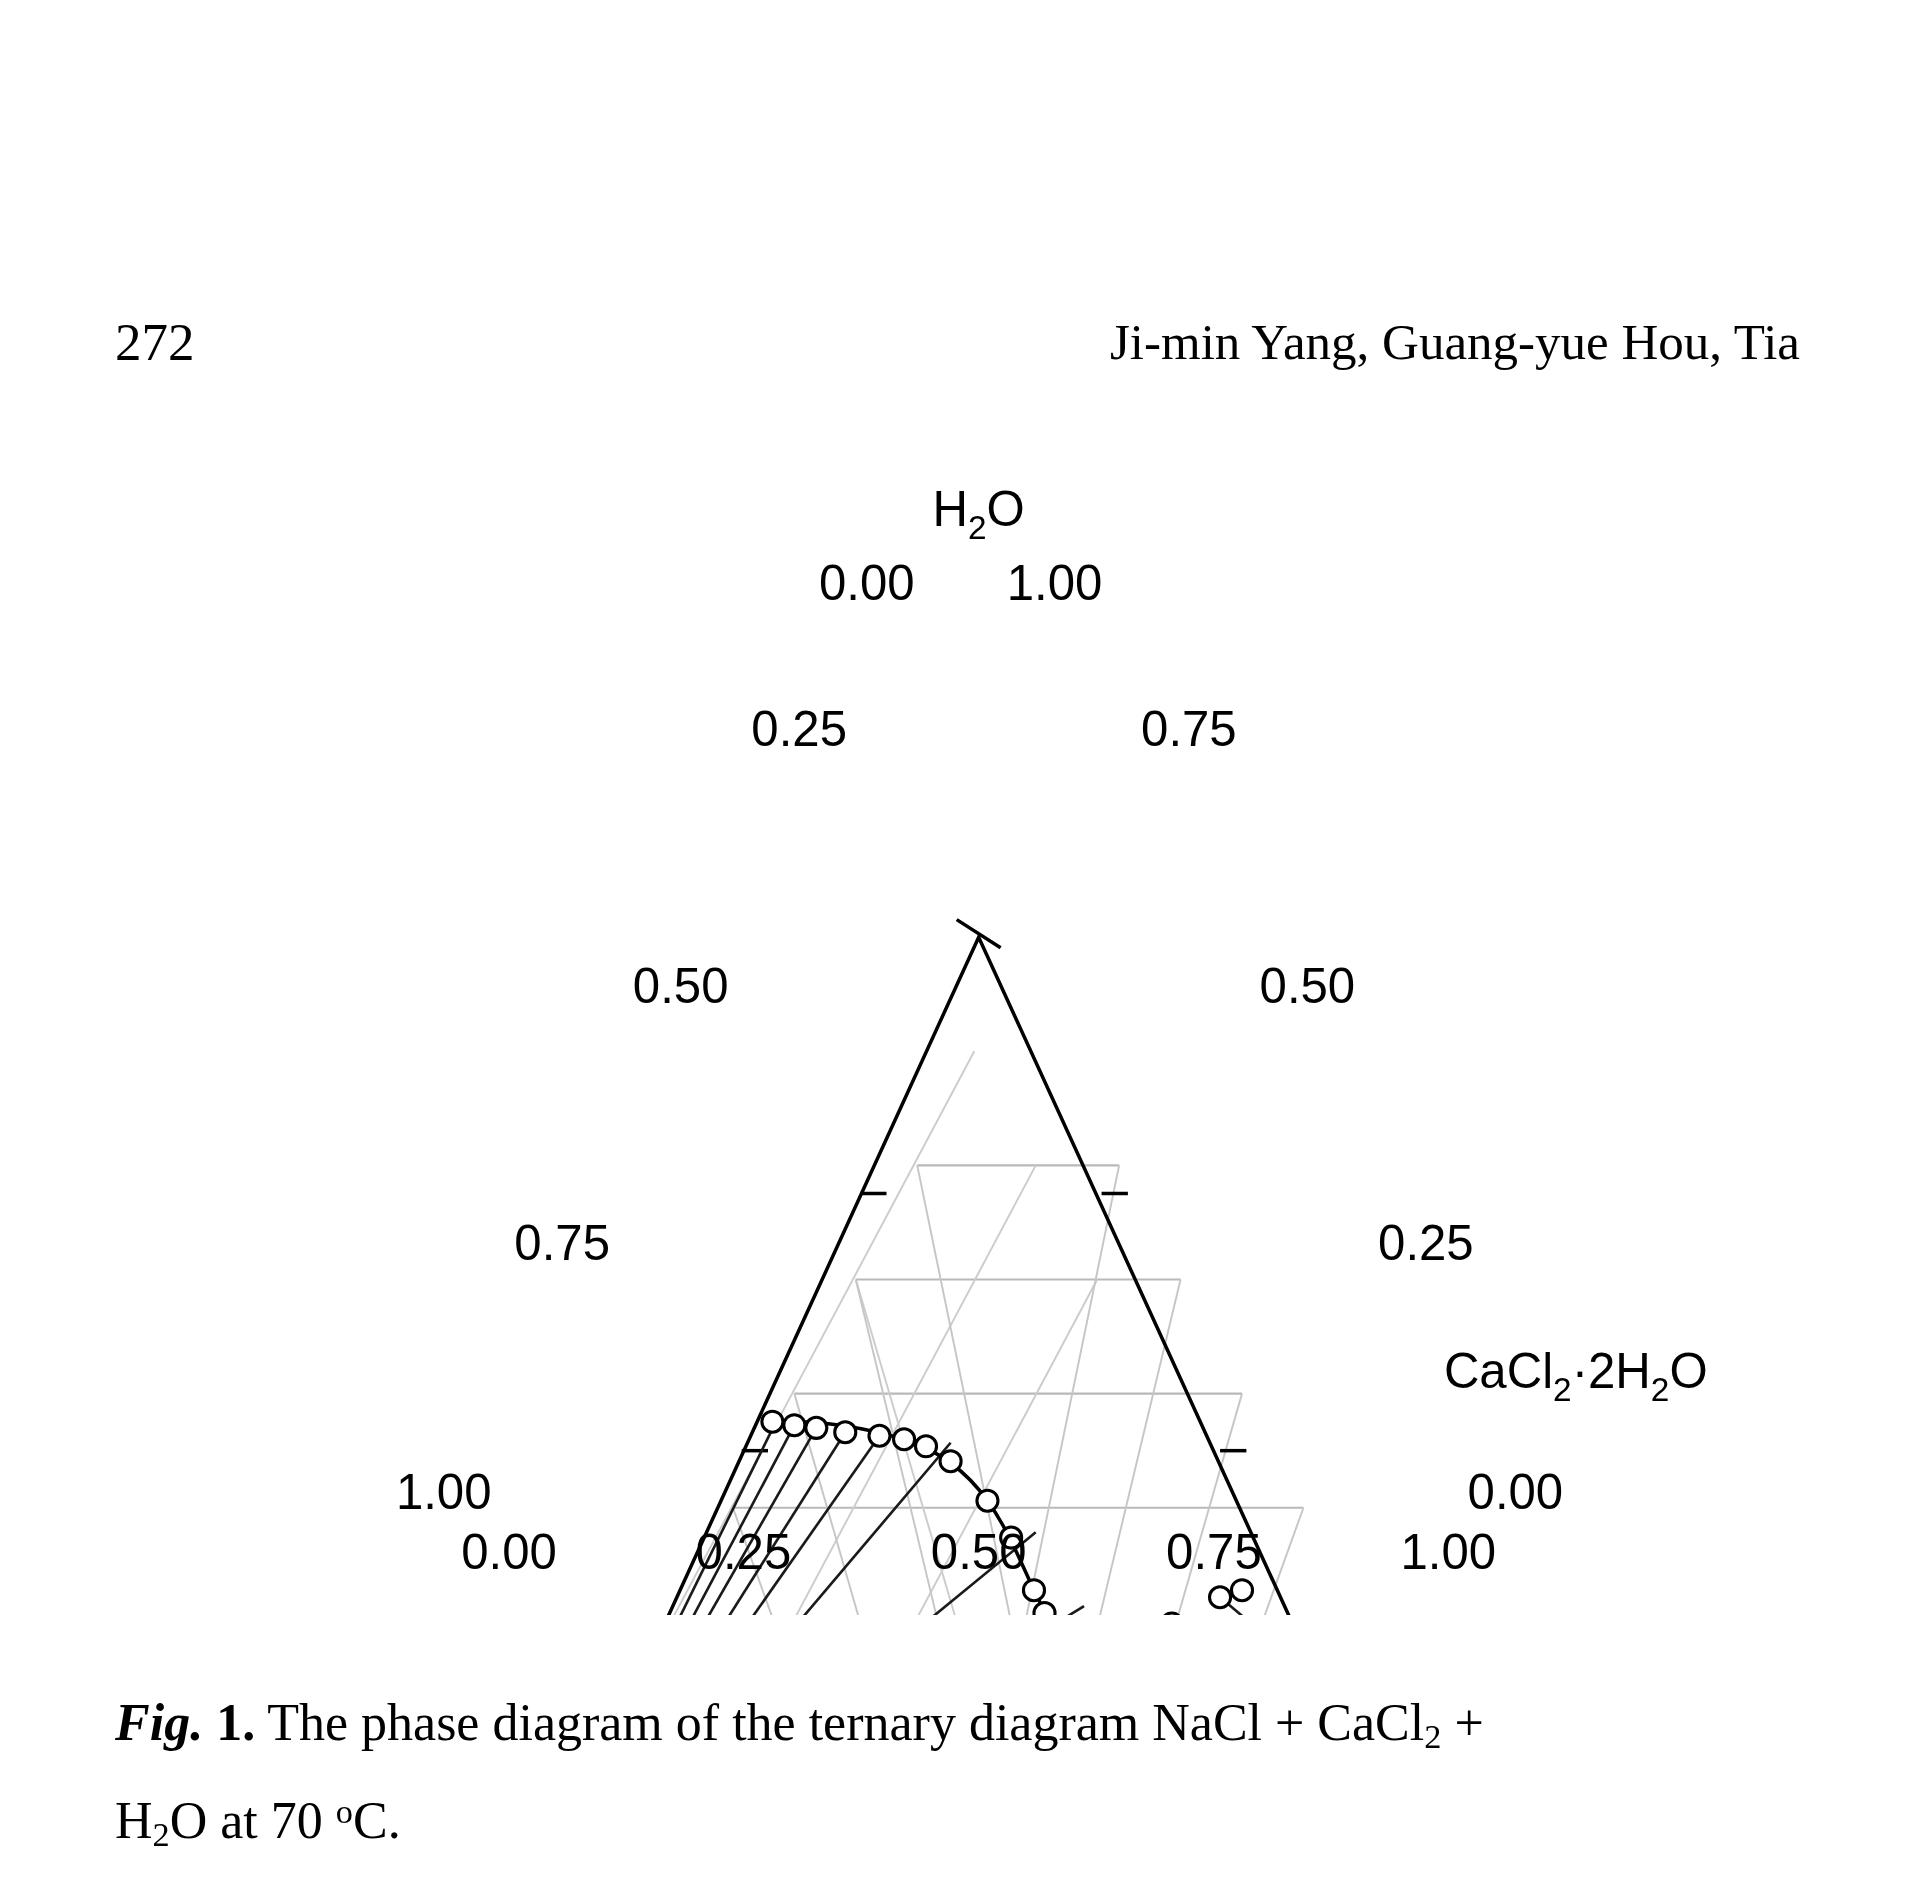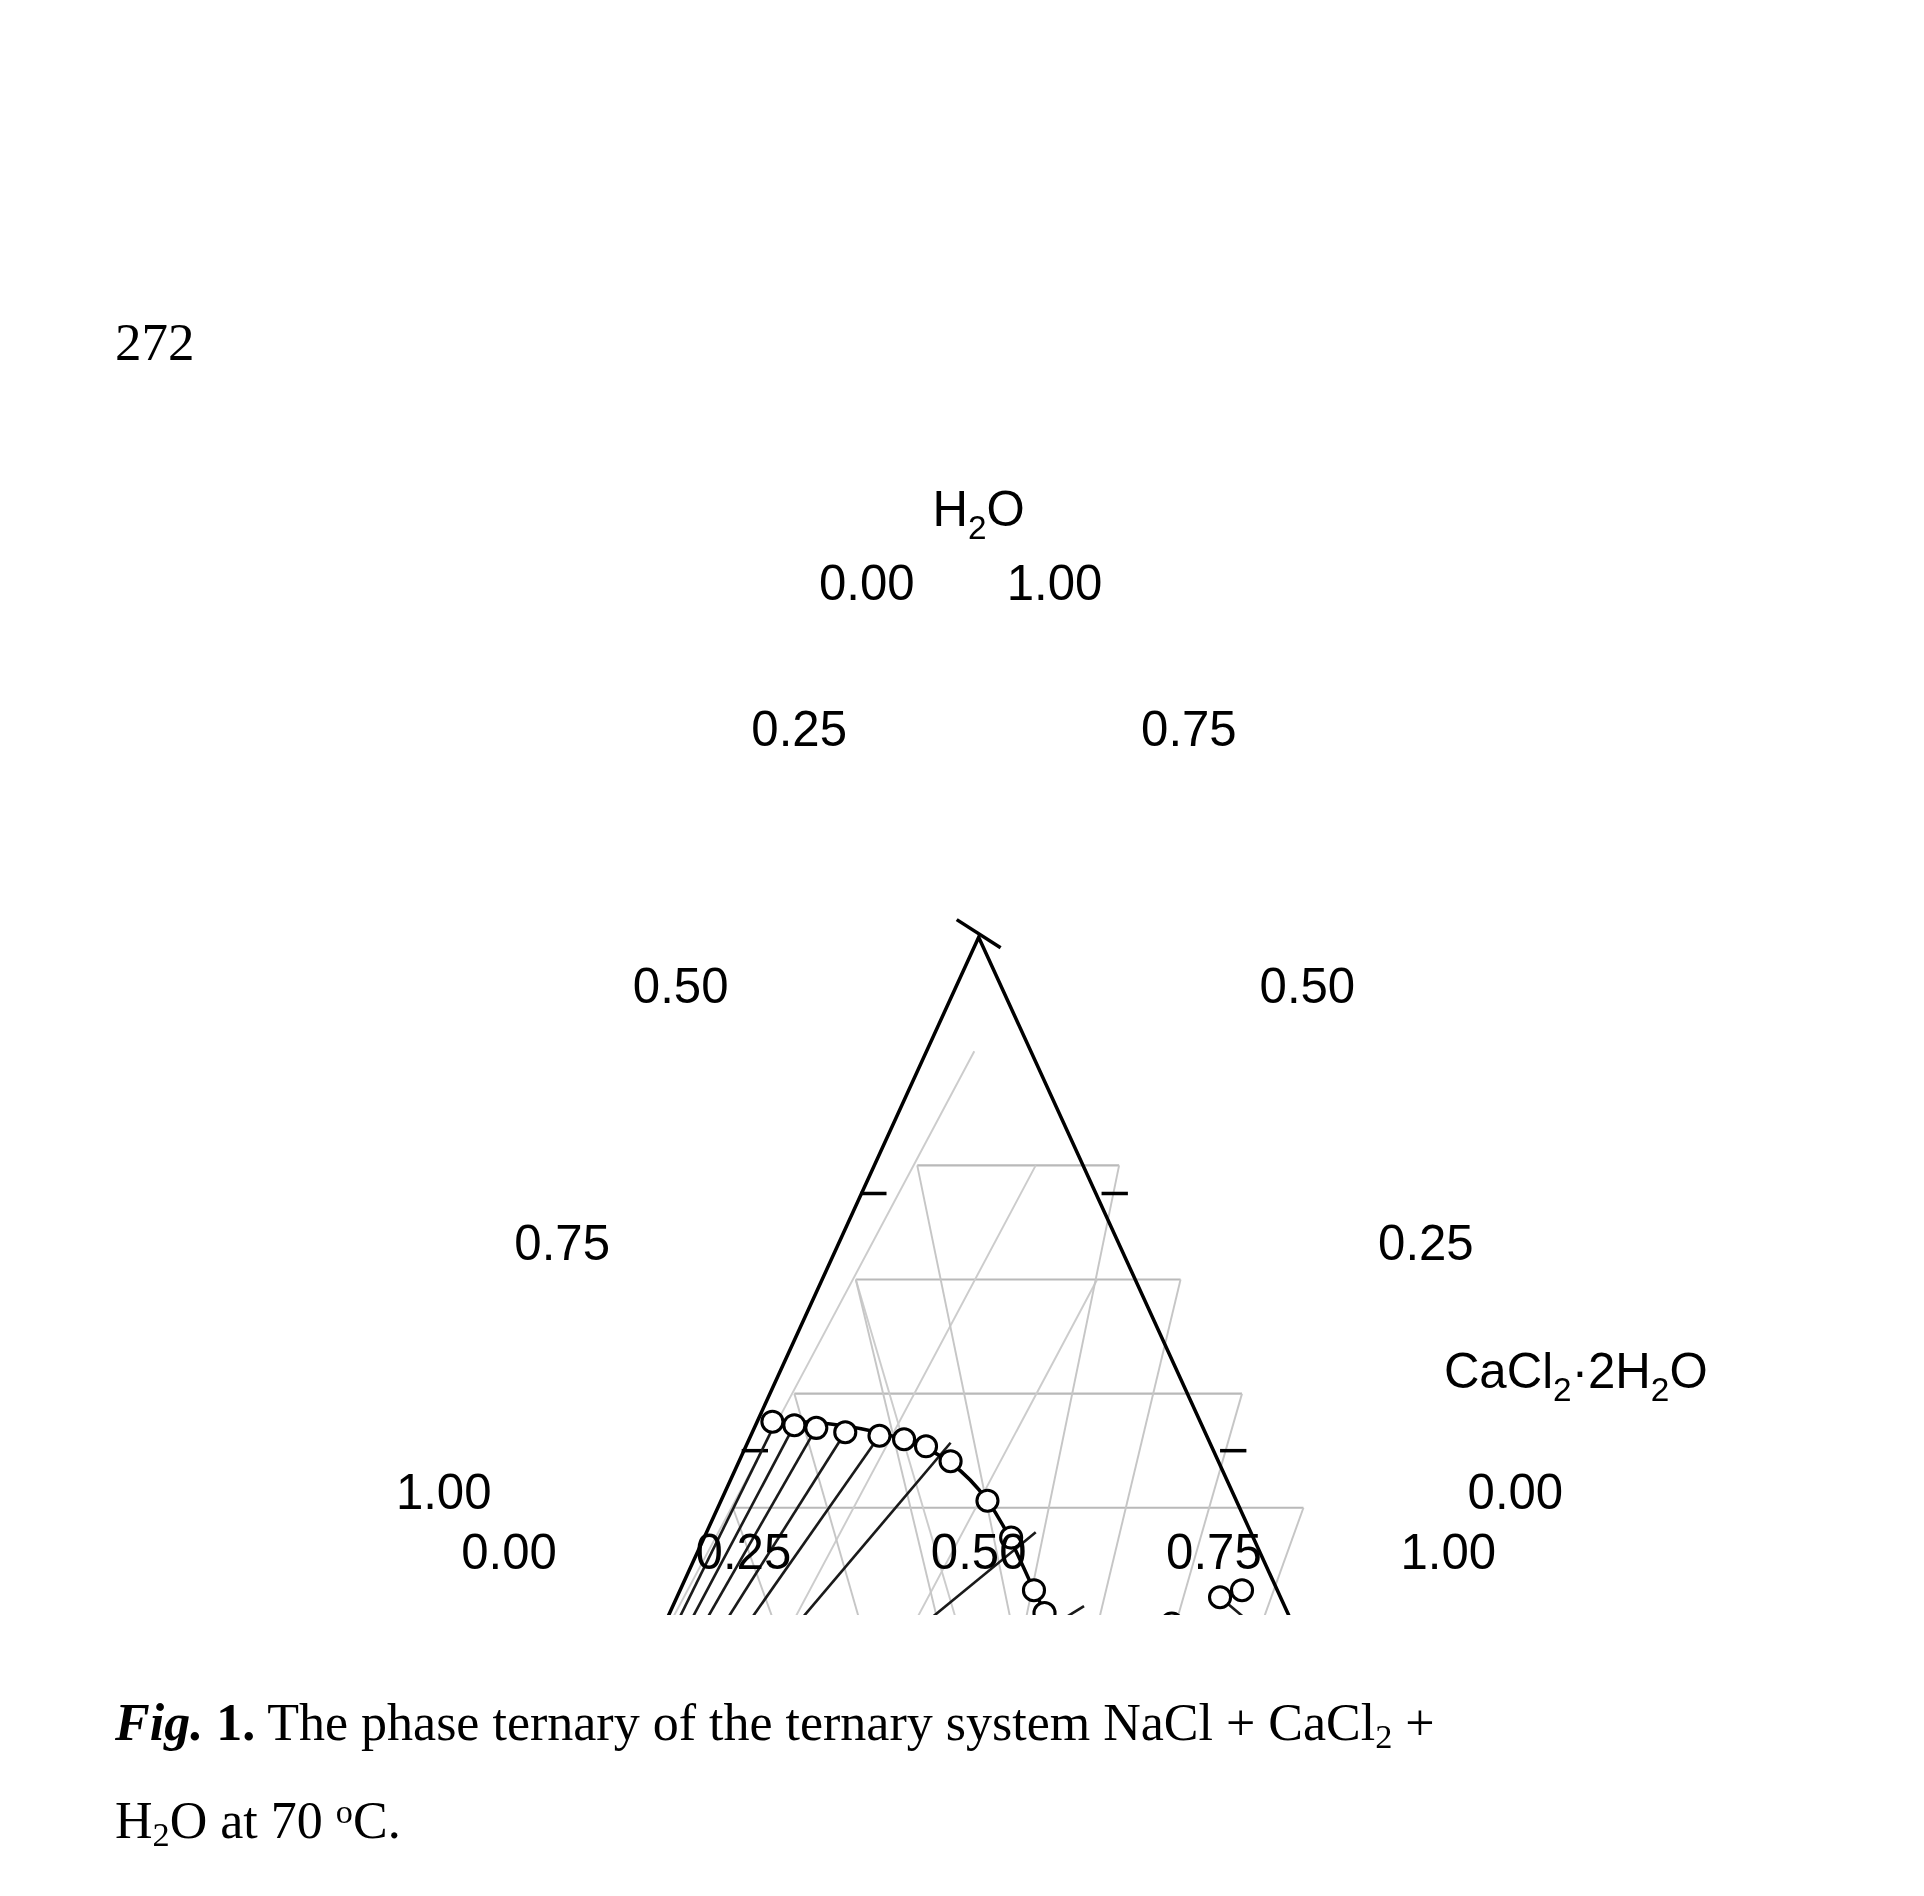--- a/index.html
+++ b/index.html
@@ -78,20 +78,21 @@
 
   .axis-label-text {
     font-family: "Liberation Sans", sans-serif;
   }
 </style>
 </head>
 <body>
 
 <div id="page-header">
   <div id="page-number">272</div>
+  <div id="running-head">Ji-min Yang, Guang-yue Hou, Tia</div>
 </div>
 
 <div id="figure">
 <svg width="1924" height="1159" viewBox="0 0 2192 1320" xmlns="http://www.w3.org/2000/svg">
 
   <g stroke="#b9b9b9" stroke-width="2.4" fill="none">
 
     <line x1="1045.0" y1="808.0" x2="1275.0" y2="808.0"></line>
     <line x1="975.0" y1="938.0" x2="1345.0" y2="938.0"></line>
     <line x1="905.0" y1="1068.0" x2="1415.0" y2="1068.0"></line>
@@ -247,16 +248,16 @@
 
     <text x="522" y="1365" text-anchor="middle">NaCl</text>
     <text x="1705" y="1365" text-anchor="middle">CaCl<tspan font-size="38" dy="14">2</tspan></text>
     <text x="1645" y="1062" text-anchor="start">CaCl<tspan font-size="38" dy="14">2</tspan><tspan dy="-14">·2H</tspan><tspan font-size="38" dy="14">2</tspan><tspan dy="-14">O</tspan></text>
   </g>
 </svg>
 </div>
 
 <div id="caption">
   <span class="figlabel">Fig.</span>
-  <span class="figno">1.</span><span> The phase ternary of the ternary system NaCl + CaCl</span><sub>2</sub><span> +</span><br>
+  <span class="figno">1.</span><span> The phase diagram of the ternary diagram NaCl + CaCl</span><sub>2</sub><span> +</span><br>
   <span>H</span><sub>2</sub><span>O at 70 </span><sup>o</sup><span>C.</span>
 </div>
 
 
 </body></html>

